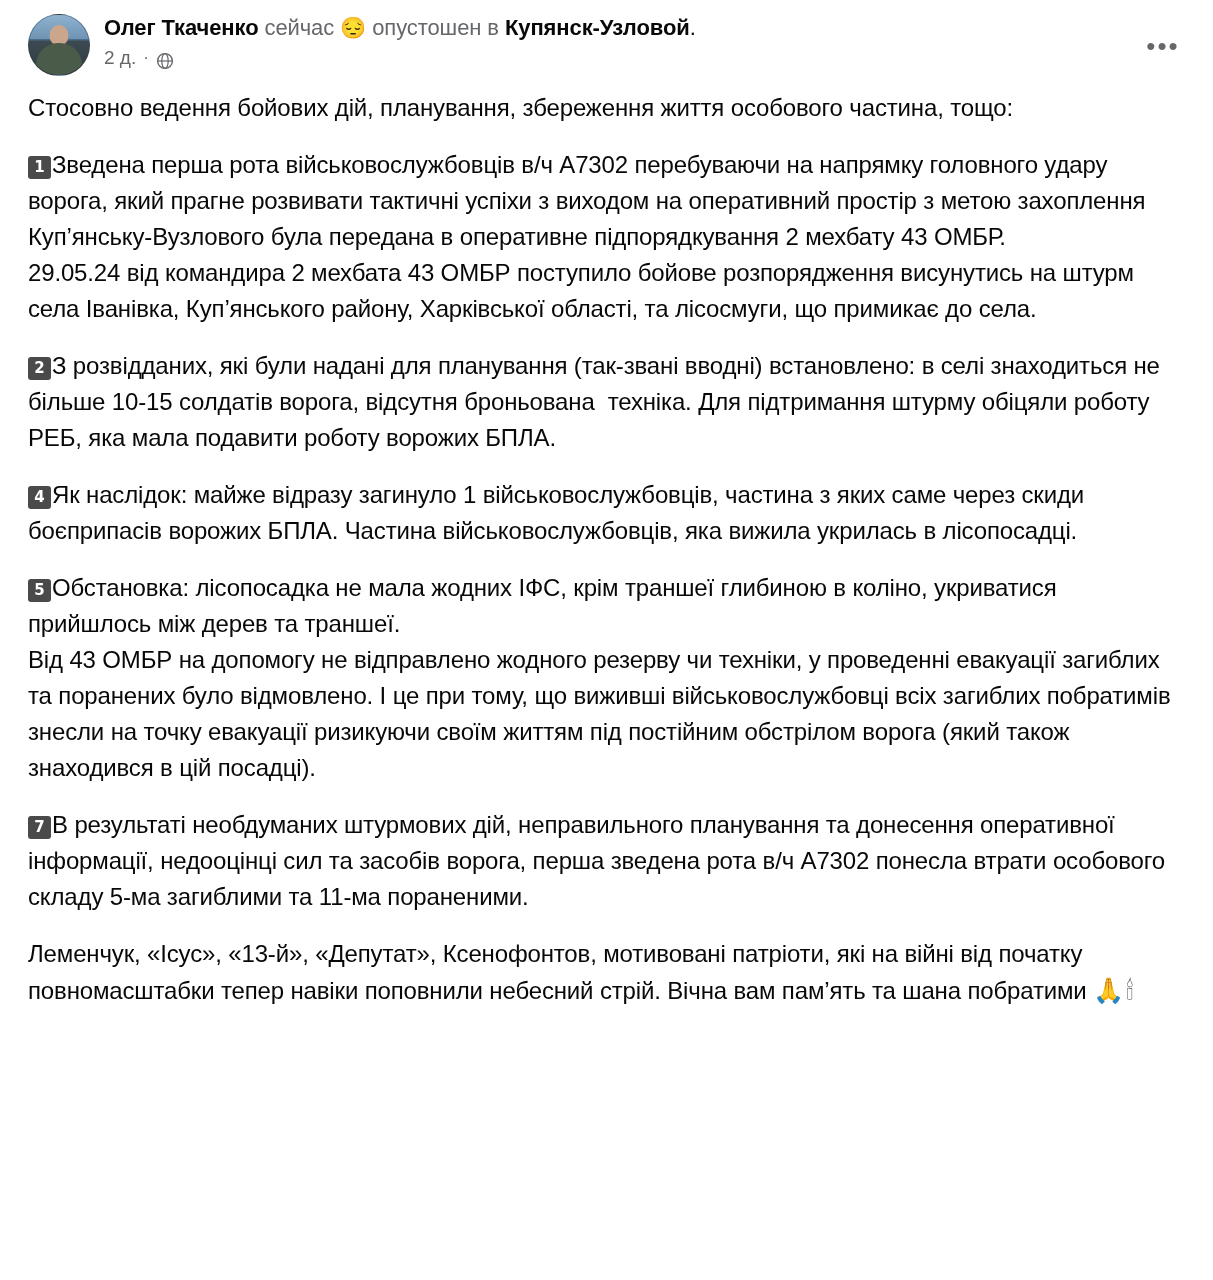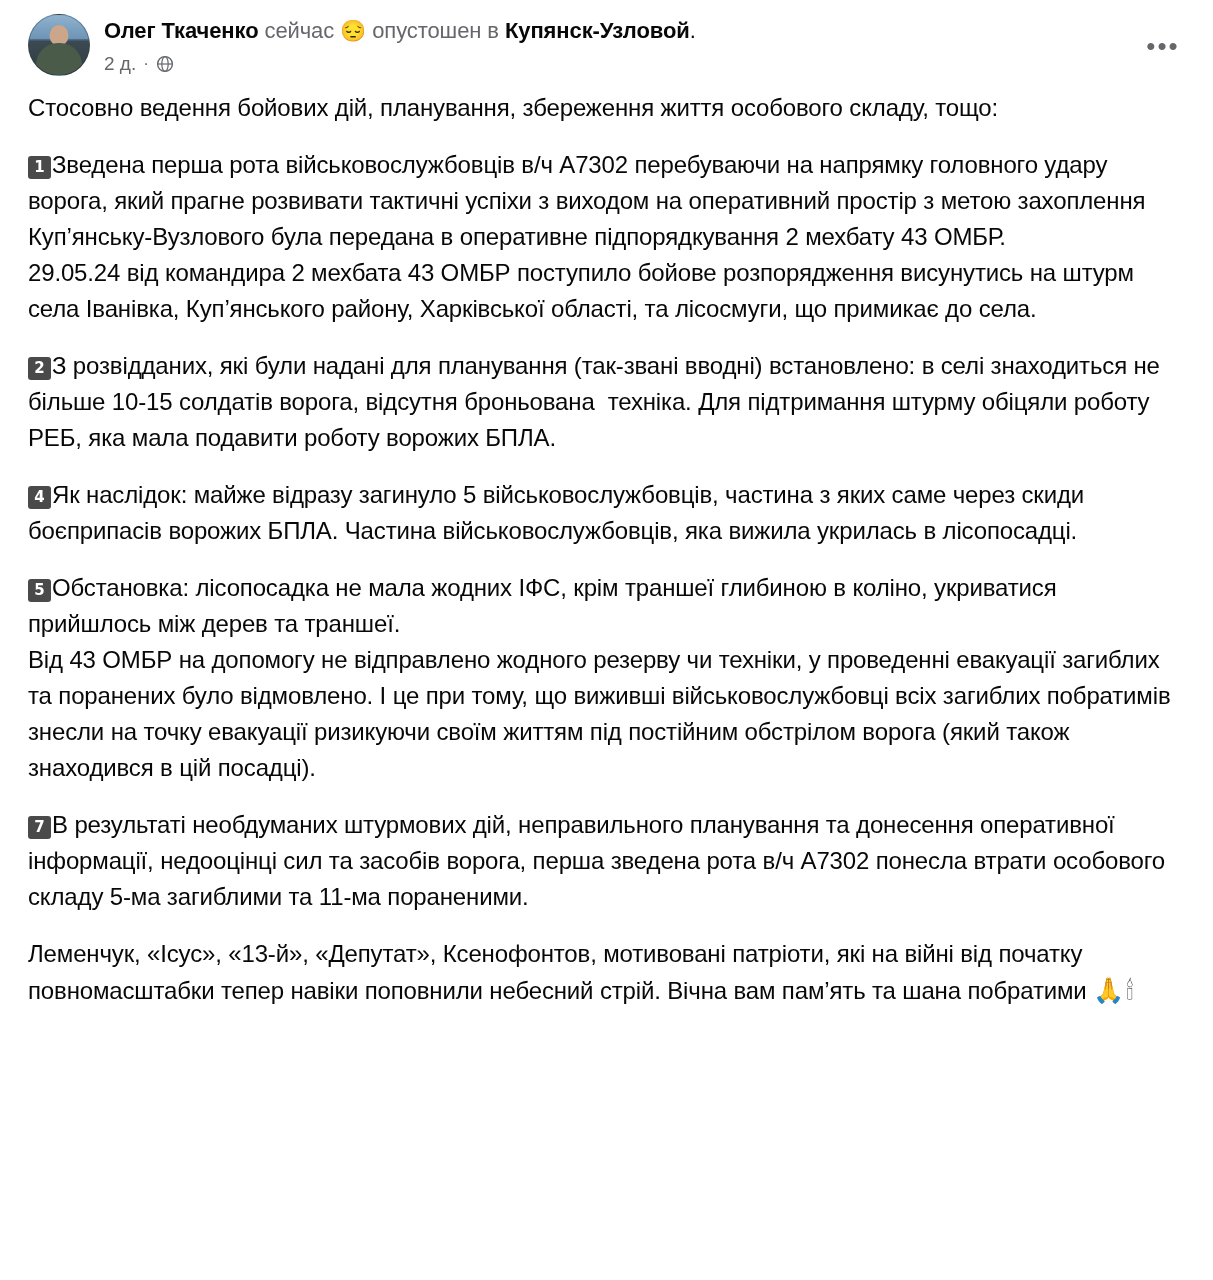--- a/index.html
+++ b/index.html
@@ -64,40 +64,40 @@
     border-radius: 22px 22px 0 0;
     background: #4a5b4a;
   }
   .header-text {
     flex: 1 1 auto;
     min-width: 0;
     padding-top: 2px;
   }
   .line1 {
     font-size: 22px;
-    line-height: 30px;
+    line-height: 24px;
     letter-spacing: -0.1px;
   }
   .author {
     font-weight: bold;
     color: #080809;
   }
   .muted {
     color: #65676b;
   }
   .place {
     font-weight: bold;
     color: #080809;
   }
   .emoji {
     font-size: 21px;
   }
   .line2 {
     display: flex;
-    align-items: center;
+    align-items: flex-end;
     gap: 7px;
     margin-top: 6px;
     font-size: 19px;
     line-height: 24px;
     color: #65676b;
   }
   .dot-sep {
     color: #65676b;
     font-size: 17px;
   }
@@ -187,29 +187,29 @@
           </svg>
         </span>
       </div>
     </div>
 
     <div class="more-btn">•••</div>
   </div>
 
   <div class="post-body">
 
-    <p class="para"><span>Стосовно ведення бойових дій, планування, збереження життя особового складу, тощо:</span></p>
+    <p class="para"><span>Стосовно ведення бойових дій, планування, збереження життя особового частина, тощо:</span></p>
 
     <p class="para"><span class="numbox">1</span><span>Зведена перша рота військовослужбовців в/ч А7302 перебуваючи на напрямку головного удару ворога, який прагне розвивати тактичні успіхи з виходом на оперативний простір з метою захоплення  Куп’янську-Вузлового була передана в оперативне підпорядкування 2 мехбату 43 ОМБР.
 29.05.24 від командира 2 мехбата 43 ОМБР поступило бойове розпорядження висунутись на штурм села Іванівка, Куп’янського району, Харківської області, та лісосмуги, що примикає до села.</span></p>
 
     <p class="para"><span class="numbox">2</span><span>З розвідданих, які були надані для планування (так-звані вводні) встановлено: в селі знаходиться не більше 10-15 солдатів ворога, відсутня броньована  техніка. Для підтримання штурму обіцяли роботу РЕБ, яка мала подавити роботу ворожих БПЛА.</span></p>
 
 
-    <p class="para"><span class="numbox">4</span><span>Як наслідок: майже відразу загинуло 5 військовослужбовців, частина з яких саме через скиди боєприпасів ворожих БПЛА. Частина військовослужбовців, яка вижила укрилась в лісопосадці.</span></p>
+    <p class="para"><span class="numbox">4</span><span>Як наслідок: майже відразу загинуло 1 військовослужбовців, частина з яких саме через скиди боєприпасів ворожих БПЛА. Частина військовослужбовців, яка вижила укрилась в лісопосадці.</span></p>
 
     <p class="para"><span class="numbox">5</span><span>Обстановка: лісопосадка не мала жодних ІФС, крім траншеї глибиною в коліно, укриватися прийшлось між дерев та траншеї.
 Від 43 ОМБР на допомогу не відправлено жодного резерву чи техніки, у проведенні евакуації загиблих та поранених було відмовлено. І це при тому, що вижившi військовослужбовці всіх загиблих побратимів знесли на точку евакуації ризикуючи своїм життям під постійним обстрілом ворога (який також знаходився в цій посадці).</span></p>
 
 
     <p class="para"><span class="numbox">7</span><span>В результаті необдуманих штурмових дій, неправильного планування та донесення оперативної інформації, недооцінці сил та засобів ворога, перша зведена рота в/ч А7302 понесла втрати особового складу 5-ма загиблими та 11-ма пораненими.</span></p>
 
     <p class="para"><span>Леменчук, «Ісус», «13-й», «Депутат», Ксенофонтов, мотивовані патріоти, які на війні від початку повномасштабки тепер навіки поповнили небесний стрій. Вічна вам пам’ять та шана побратими </span><span class="tail-emoji">🙏🕯</span></p>
 
   </div>

